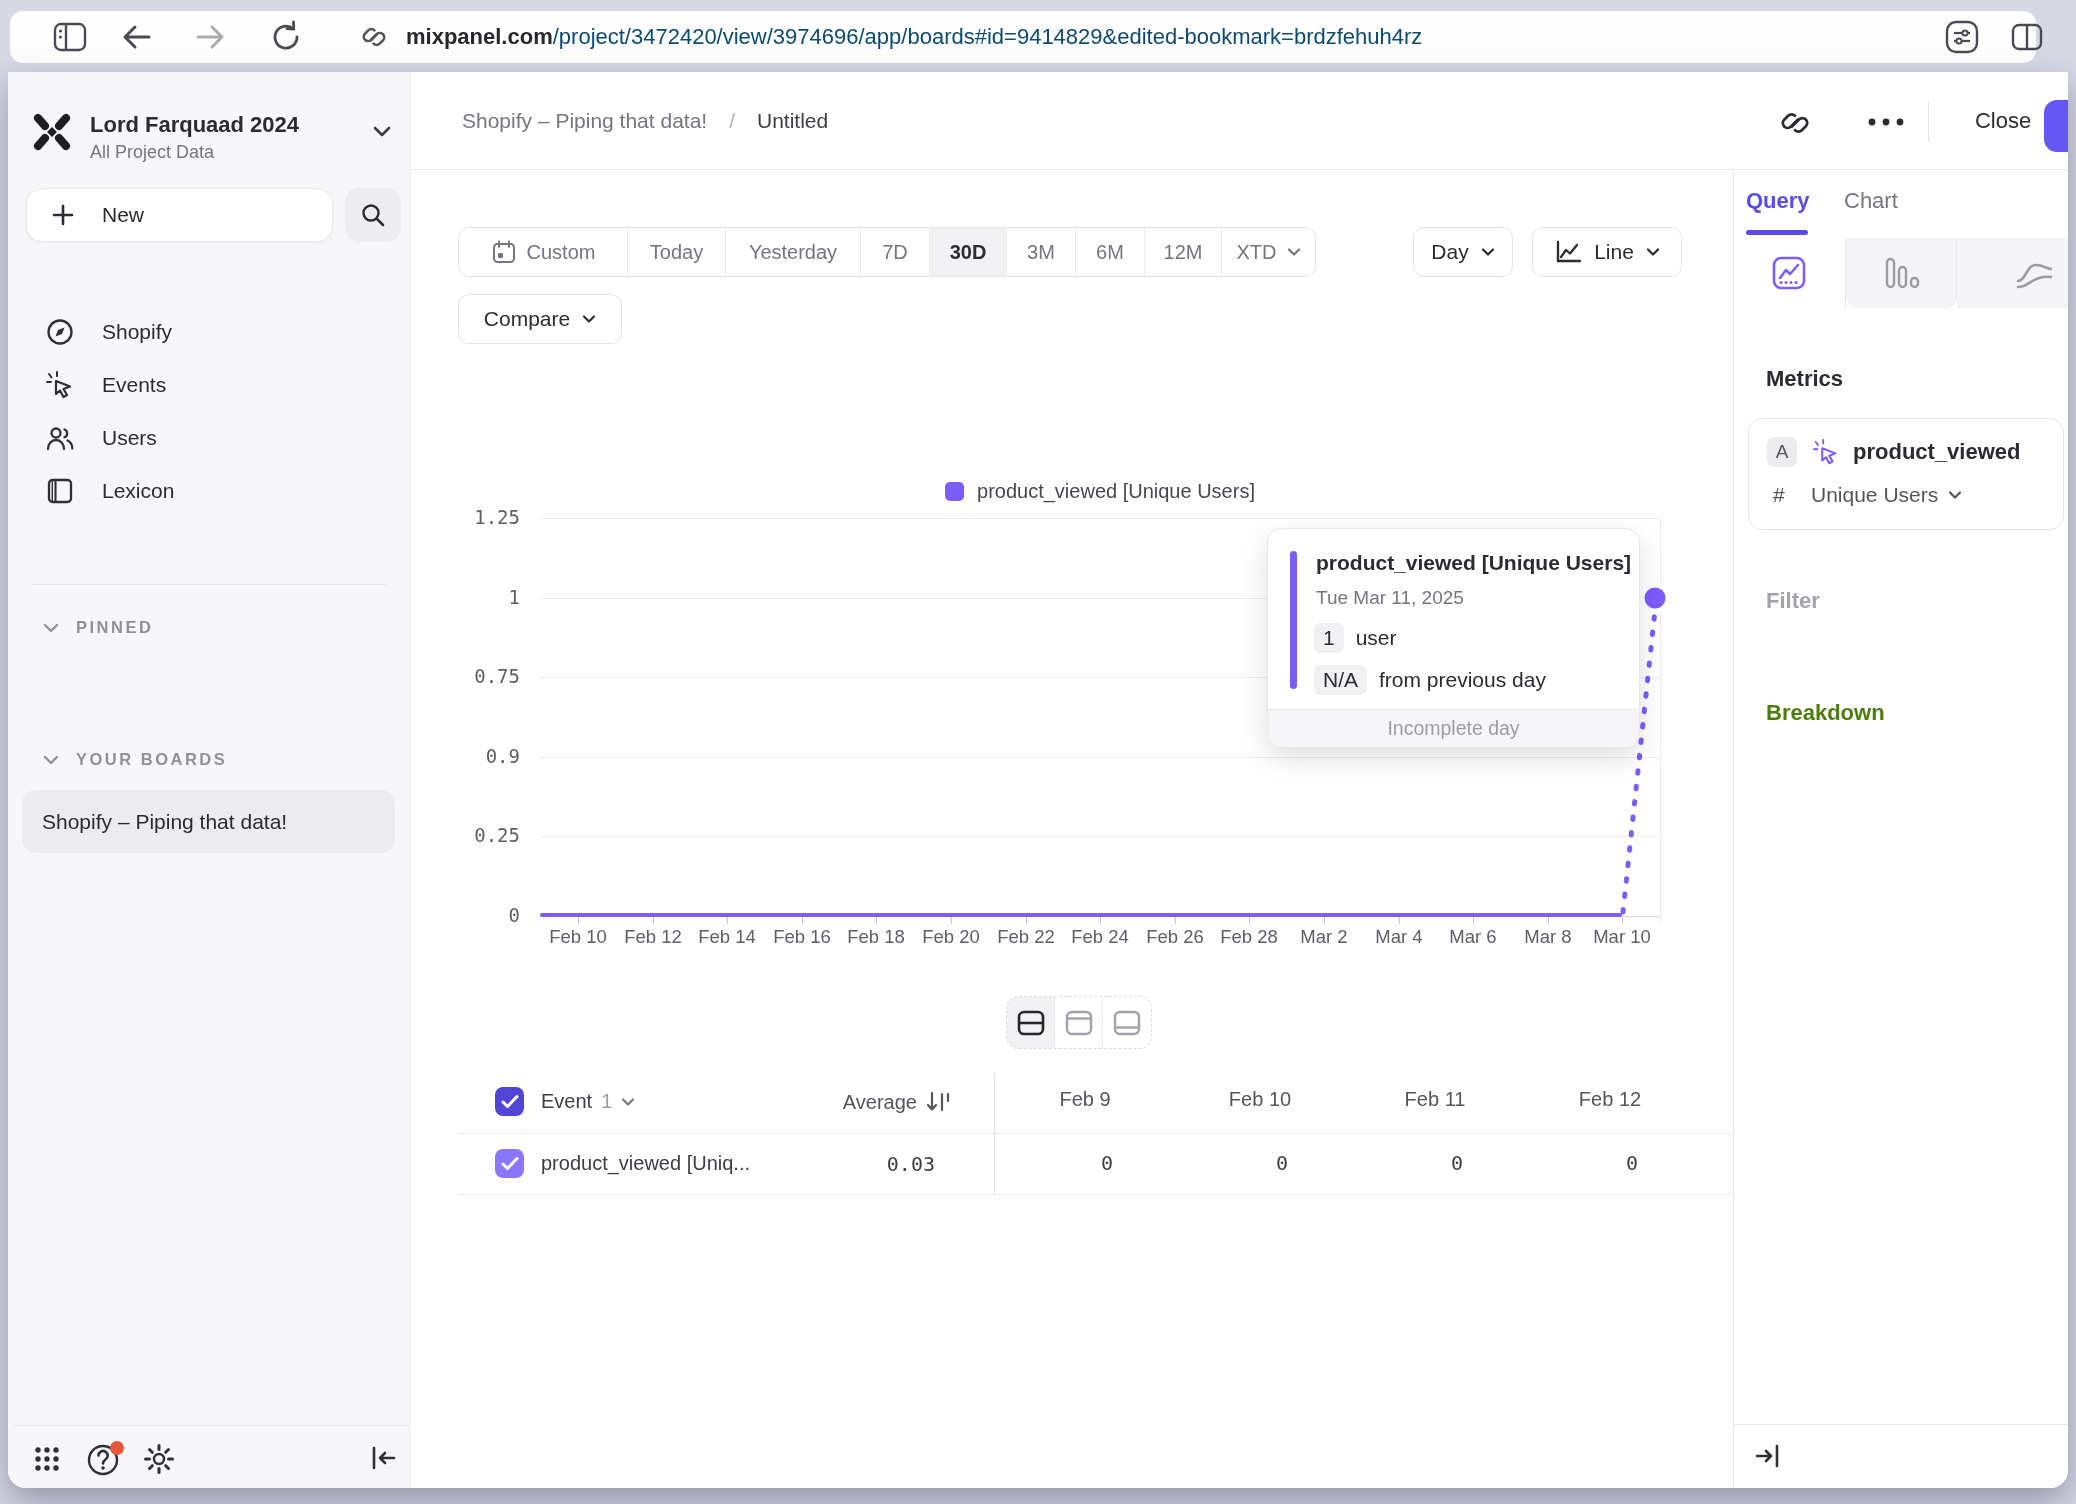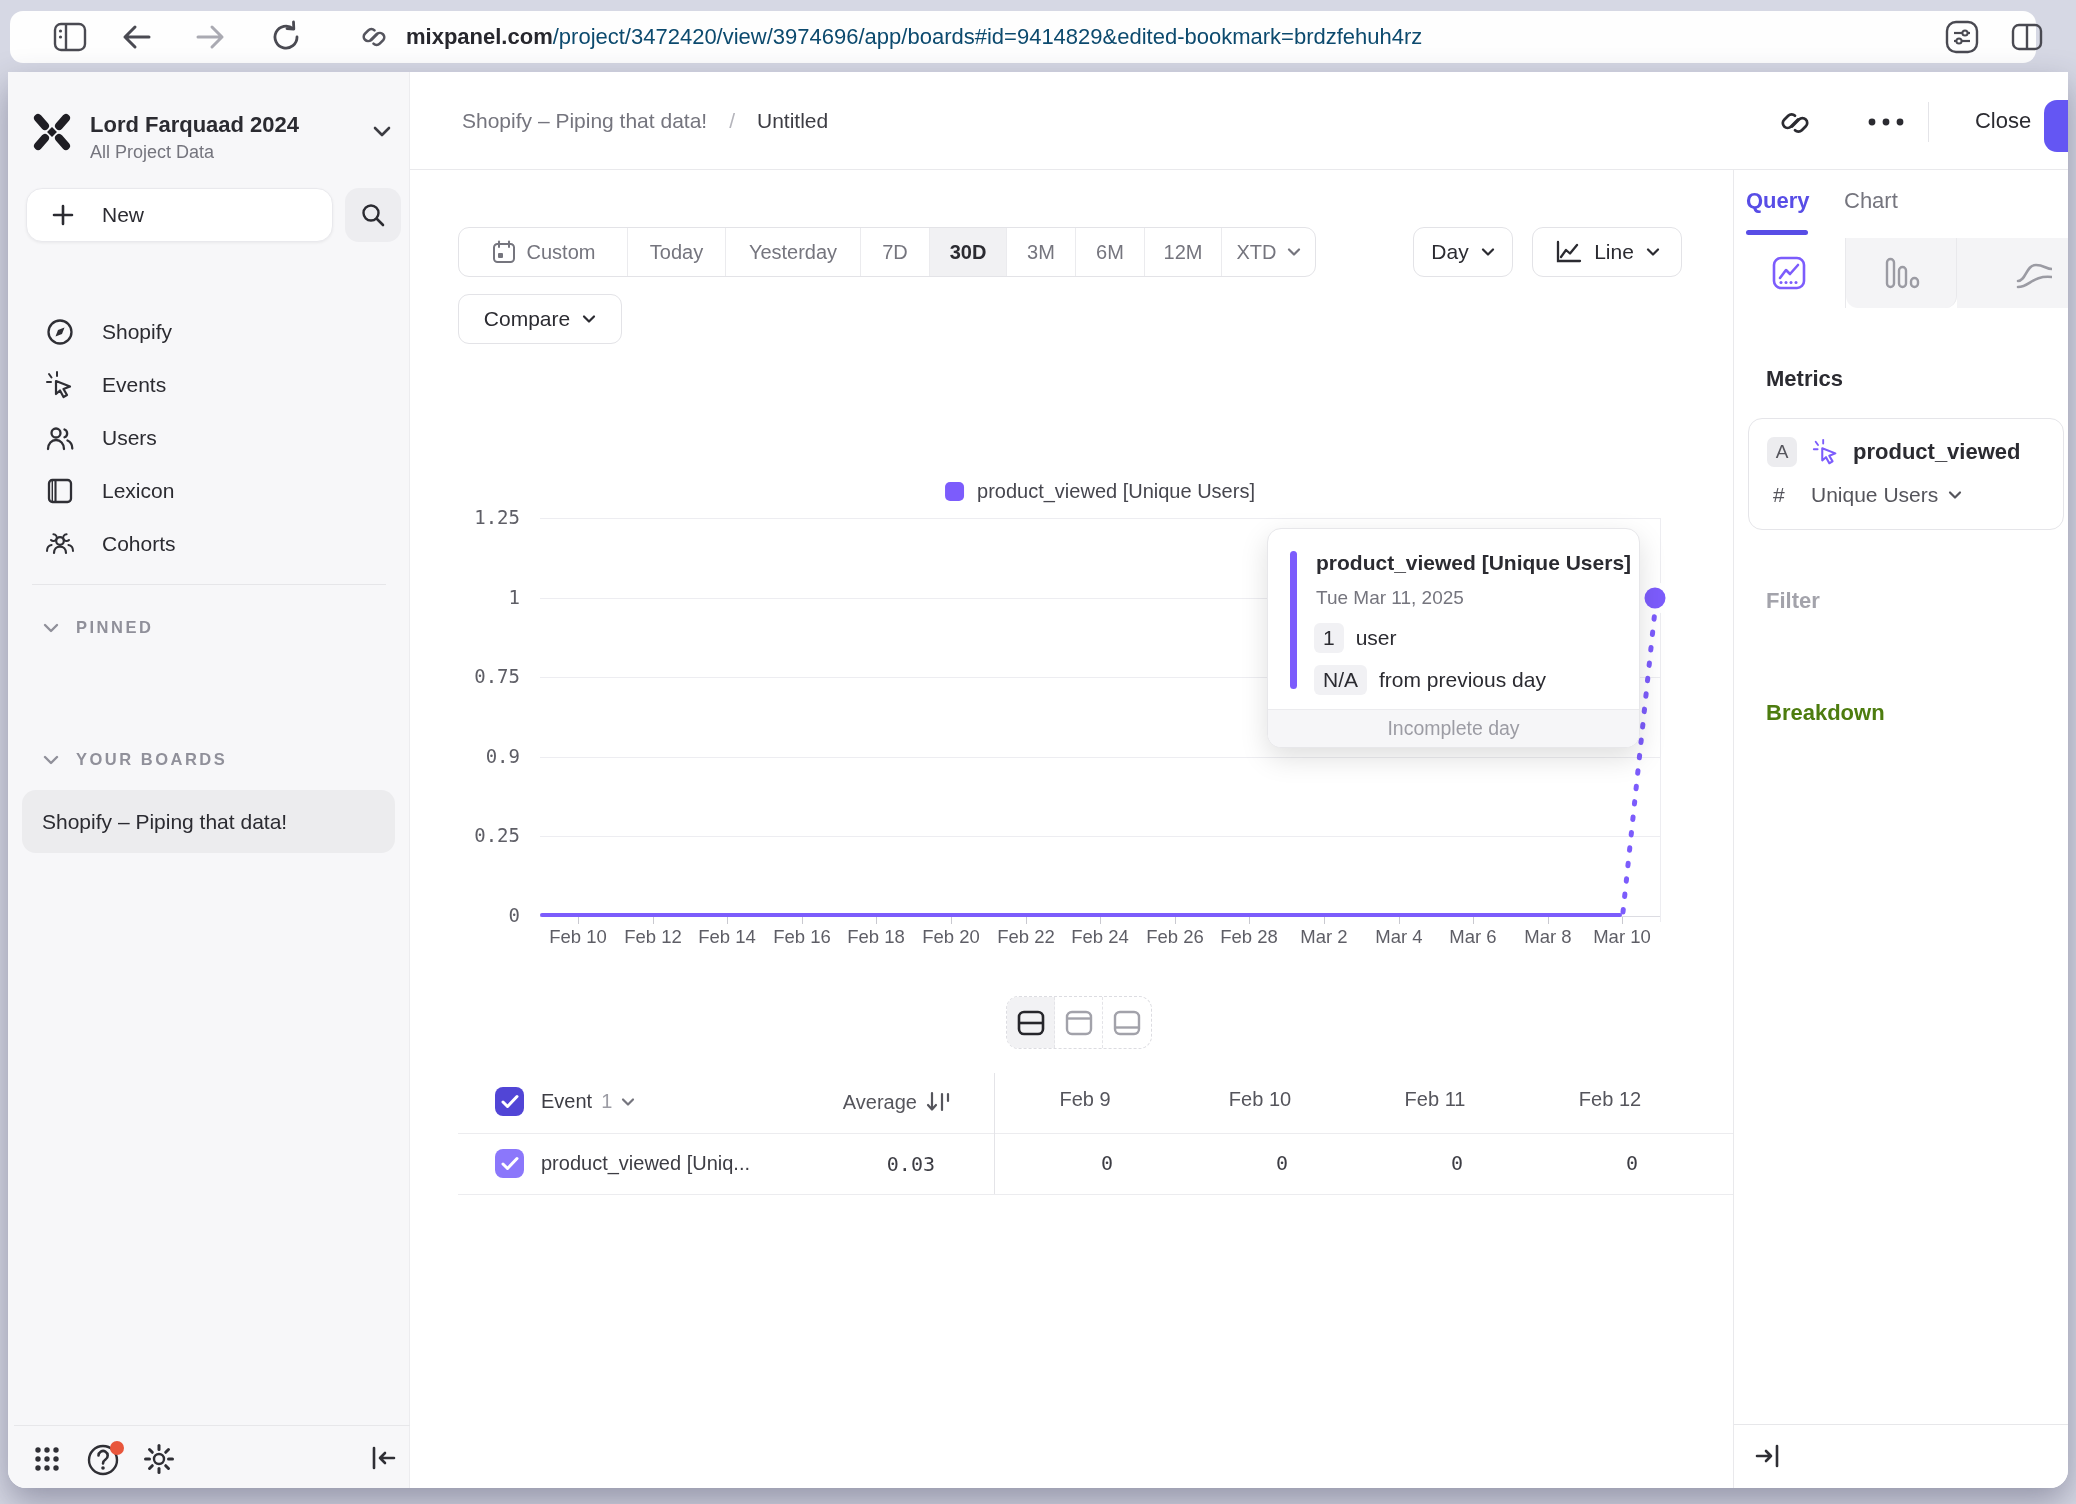--- a/index.html
+++ b/index.html
@@ -218,31 +218,20 @@
     </div>
     <div class="nav-item" style="top:392px">
       <span>
           <svg width="32" height="32" viewBox="0 0 32 32">
             <rect x="5" y="5" width="22" height="22" rx="3.5" fill="none" stroke="#2f2f35" stroke-width="2.3"></rect>
             <line x1="11.5" y1="5" x2="11.5" y2="27" stroke="#2f2f35" stroke-width="2.1"></line>
             <line x1="8.3" y1="5" x2="8.3" y2="27" stroke="#2f2f35" stroke-width="1.4"></line>
           </svg>
         </span>
       <span>Lexicon</span>
-    </div>
-    <div class="nav-item" style="top:445px">
-      <span>
-          <svg width="32" height="32" viewBox="0 0 32 32">
-            <circle cx="16" cy="13" r="3.8" fill="none" stroke="#2f2f35" stroke-width="2.2"></circle>
-            <path d="M10 25 c0-4 2.7-6.4 6-6.4 s6 2.4 6 6.4" fill="none" stroke="#2f2f35" stroke-width="2.2" stroke-linecap="round"></path>
-            <path d="M7 12 a3.4 3.4 0 1 0 2.4 -5.8 M3 23 c0-3.4 2-5.6 4.6-6" fill="none" stroke="#2f2f35" stroke-width="2" stroke-linecap="round"></path>
-            <path d="M25 12 a3.4 3.4 0 1 1 -2.4 -5.8 M29 23 c0-3.4-2-5.6-4.6-6" fill="none" stroke="#2f2f35" stroke-width="2" stroke-linecap="round"></path>
-          </svg>
-        </span>
-      <span>Cohorts</span>
     </div>
 
     <div class="abs" style="left:24px; top:512px; width:354px; height:1px; background:#e6e6e9"></div>
 
     <div class="sect" style="left:34px; top:546px">
       <span>
           <svg width="18" height="12" viewBox="0 0 18 12">
             <path d="M3 3 L9 9 L15 3" fill="none" stroke="#90909a" stroke-width="2.4" stroke-linecap="round" stroke-linejoin="round"></path>
           </svg>
         </span>

